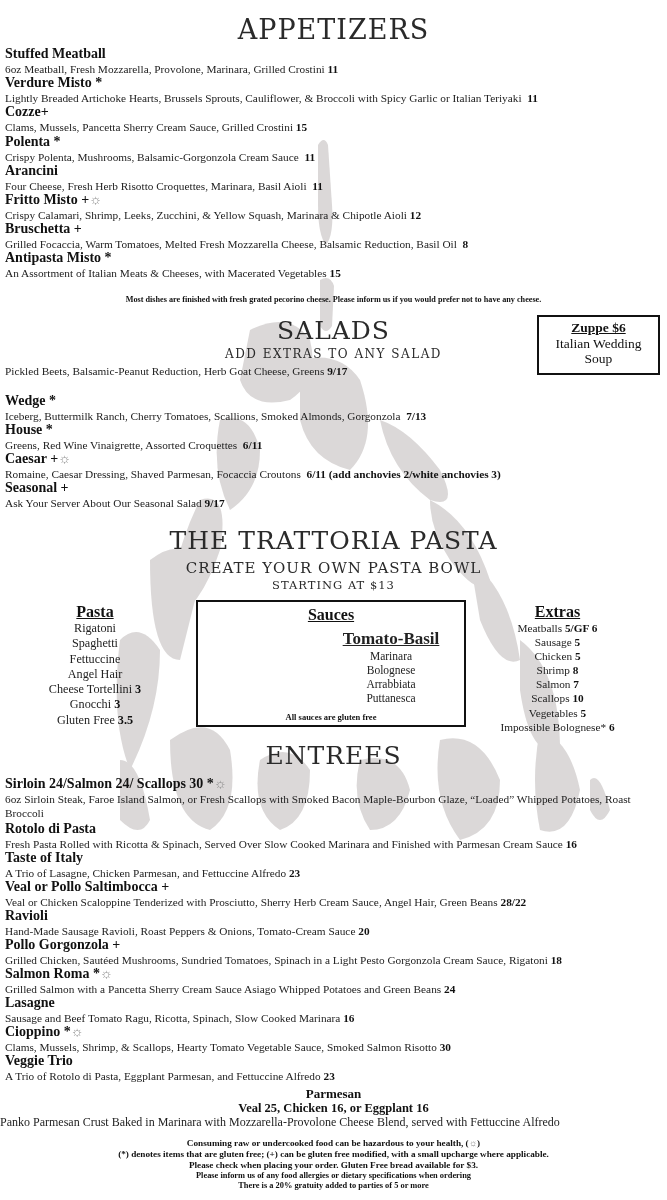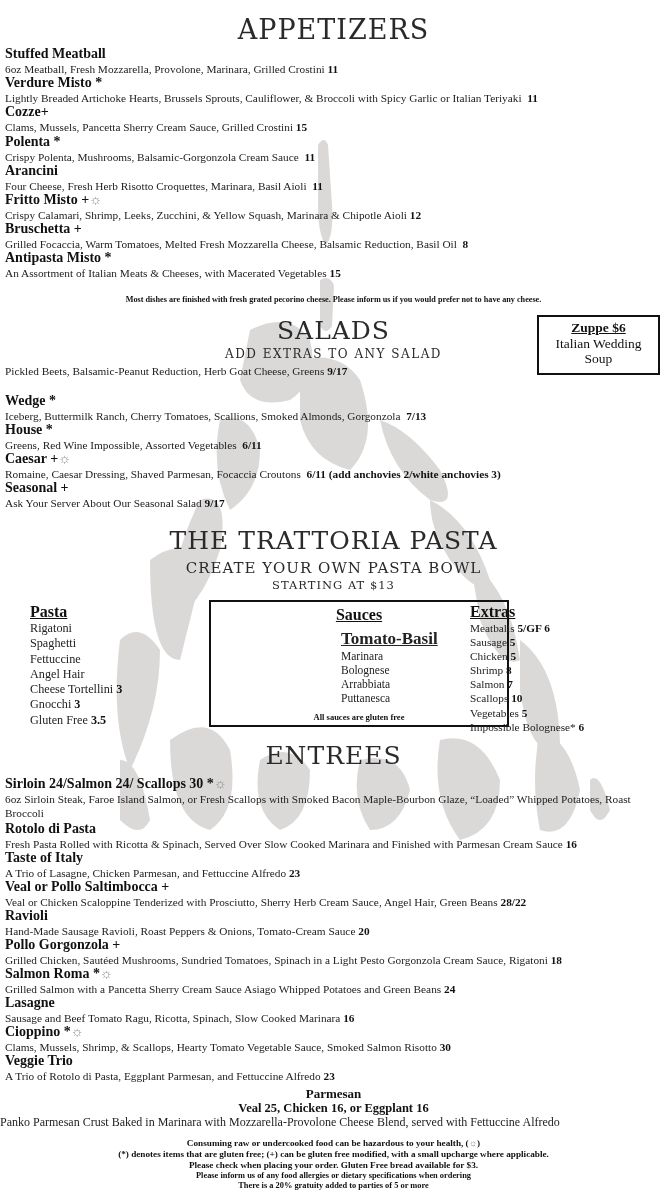--- a/index.html
+++ b/index.html
@@ -15,23 +15,23 @@
     position: absolute; left: 0; width: 667px; text-align: center;
     font-family: "DejaVu Serif", serif; font-weight: normal; color: #2a2a2a;
     letter-spacing: 1px;
   }
   .item { position: absolute; left: 5px; right: 4px; }
   .item-name { font-weight: bold; font-size: 14px; line-height: 16px; color: #111; white-space: nowrap; }
   .item-desc { font-size: 11.3px; line-height: 14px; color: #222; }
   .price { font-weight: bold; color: #111; }
   .sym { color: #888; font-weight: normal; }
   .note { position: absolute; left: 0; width: 667px; text-align: center; font-weight: bold; font-size: 8.2px; color: #111; }
-  .col { position: absolute; text-align: left; font-size: 12.2px; line-height: 15.3px; color: #222; }
+  .col { position: absolute; text-align: center; font-size: 12.2px; line-height: 15.3px; color: #222; }
   .col-head { font-weight: bold; font-size: 16px; line-height: 18px; text-decoration: underline; color: #111; }
-  .sauce-box { position: absolute; left: 196px; top: 600px; width: 300px; height: 127px; border: 2px solid #111; box-sizing: border-box; margin-left: 13px; }
+  .sauce-box { position: absolute; left: 196px; top: 600px; width: 270px; height: 127px; border: 2px solid #111; box-sizing: border-box; }
   .zuppe-box { position: absolute; left: 537px; top: 315px; width: 123px; height: 60px; border: 2px solid #111; box-sizing: border-box; text-align: center; font-size: 13.5px; line-height: 15.5px; padding-top: 3px; }
   .footer-line { position: absolute; left: 0; width: 667px; text-align: center; font-weight: bold; font-size: 9.2px; line-height: 10px; color: #111; }
 </style>
 </head>
 <body>
 
 <svg class="watermark" viewBox="0 0 667 1200" xmlns="http://www.w3.org/2000/svg">
   <g fill="#cfcbcb" opacity="0.75">
     <path d="M318 145 q6 -10 10 0 l4 60 q2 30 -6 40 q-8 -10 -8 -40z"></path>
     <path d="M320 280 q10 -6 14 6 l-2 40 q-6 10 -12 0z"></path>
@@ -105,21 +105,21 @@
 
   <div class="item" style="top:364px;">
     <div class="item-desc"><span>Pickled Beets, Balsamic-Peanut Reduction, Herb Goat Cheese, Greens</span> <span class="price">9/17</span></div>
   </div>
   <div class="item" style="top:393px;">
     <div class="item-name">Wedge *</div>
     <div class="item-desc"><span>Iceberg, Buttermilk Ranch, Cherry Tomatoes, Scallions, Smoked Almonds, Gorgonzola</span>&nbsp; <span class="price">7/13</span></div>
   </div>
   <div class="item" style="top:422px;">
     <div class="item-name">House *</div>
-    <div class="item-desc"><span>Greens, Red Wine Impossible, Assorted Vegetables</span>&nbsp; <span class="price">6/11</span></div>
+    <div class="item-desc"><span>Greens, Red Wine Vinaigrette, Assorted Croquettes</span>&nbsp; <span class="price">6/11</span></div>
   </div>
   <div class="item" style="top:451px;">
     <div class="item-name"><span>Caesar  +</span><span class="sym">☼</span></div>
     <div class="item-desc"><span>Romaine, Caesar Dressing, Shaved Parmesan, Focaccia Croutons</span>&nbsp; <span class="price">6/11</span> <span class="price">(add anchovies 2/white anchovies 3)</span></div>
   </div>
   <div class="item" style="top:480px;">
     <div class="item-name">Seasonal +</div>
     <div class="item-desc"><span>Ask Your Server About Our Seasonal Salad</span> <span class="price">9/17</span></div>
   </div>
 

